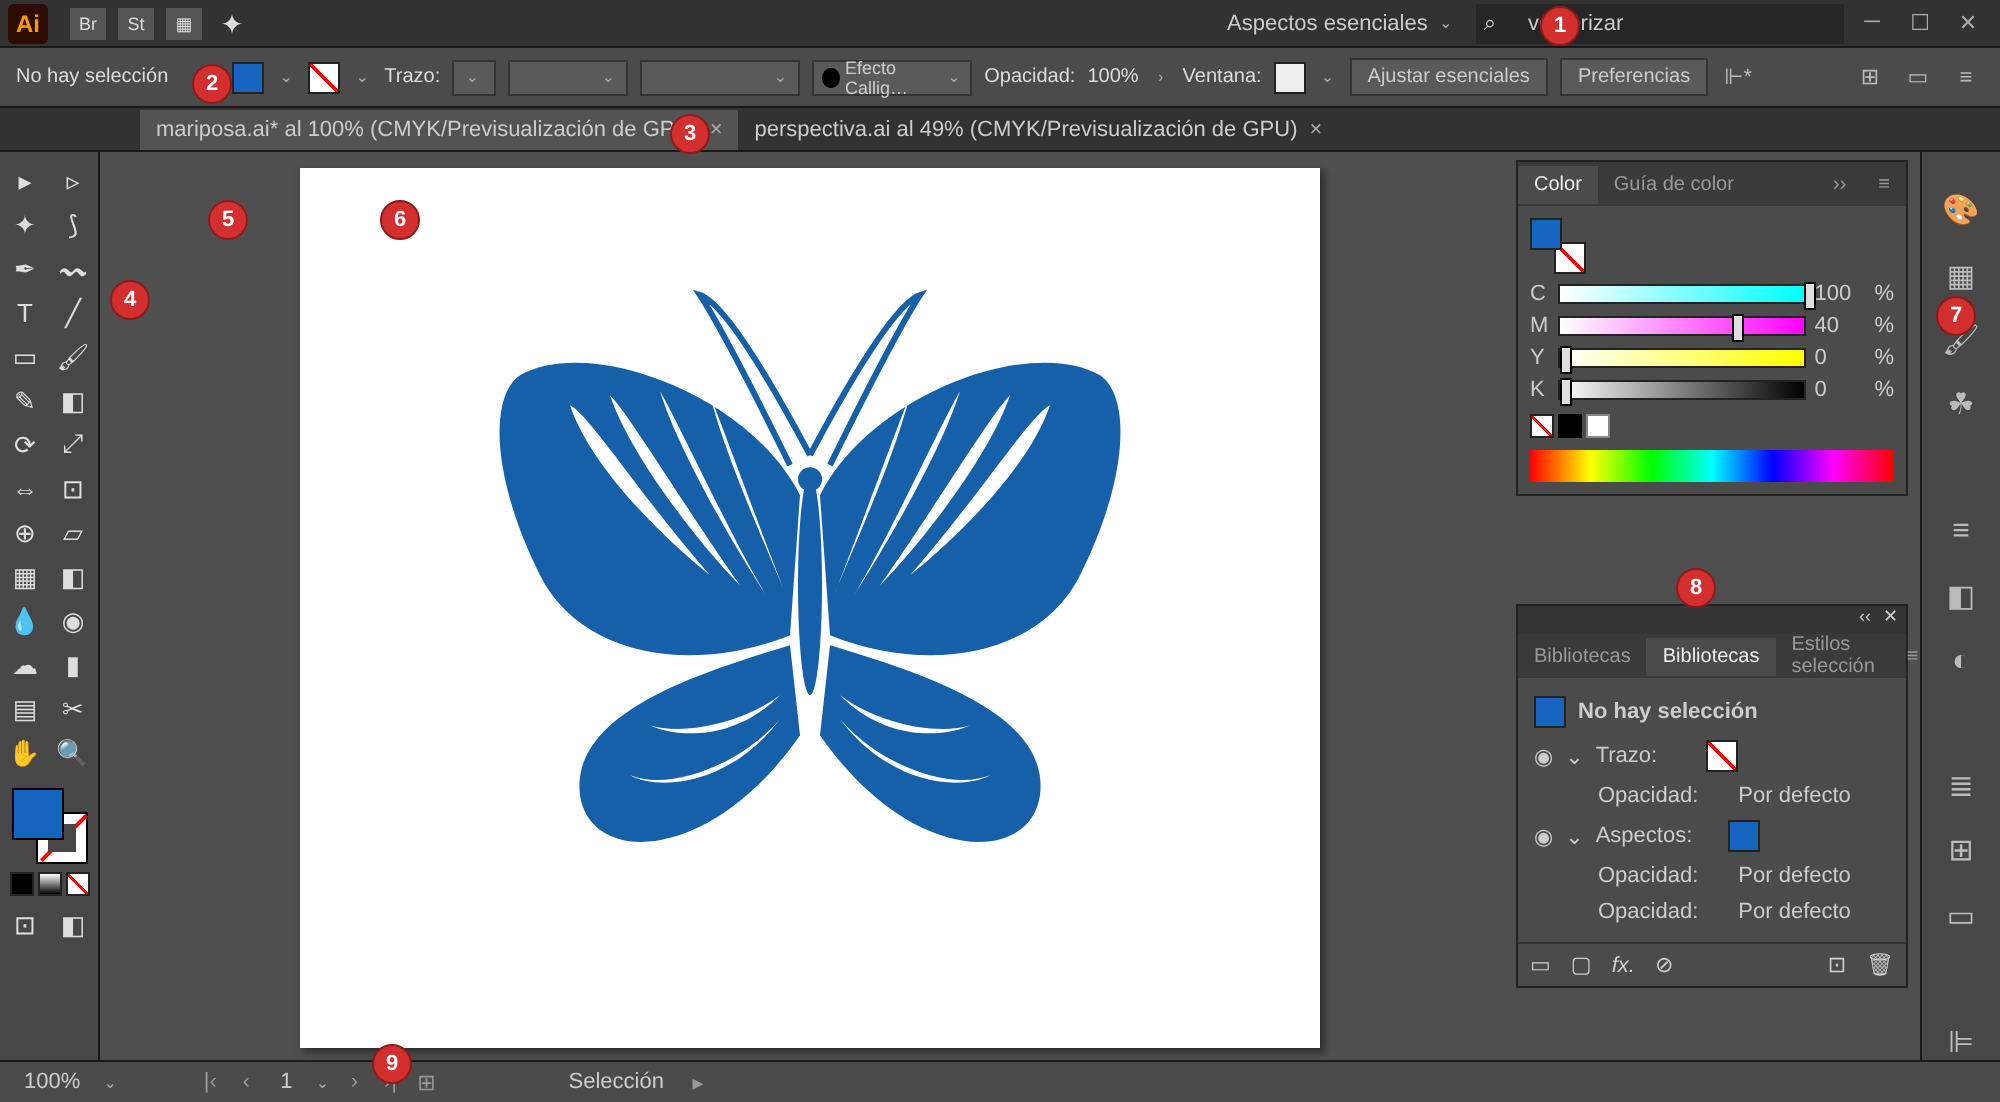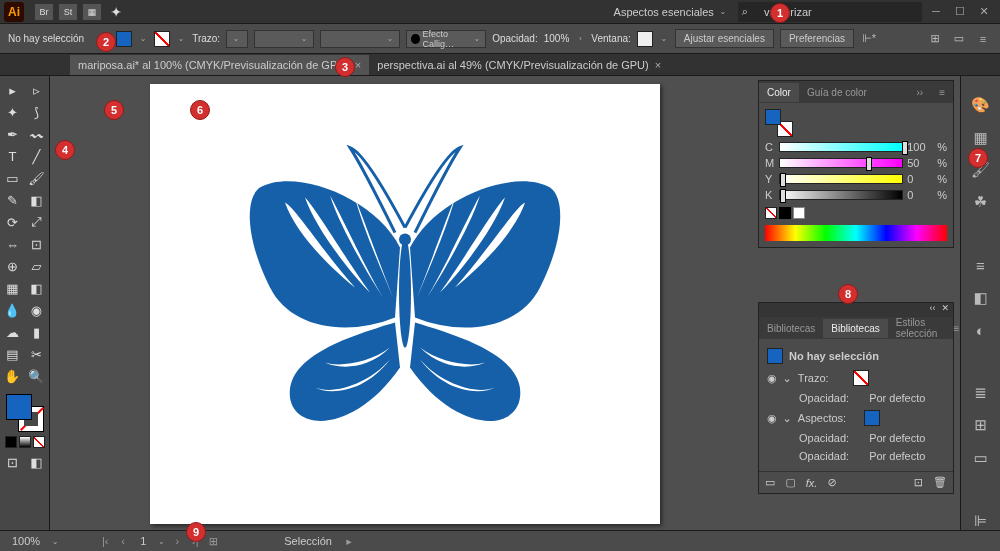--- a/index.html
+++ b/index.html
@@ -278,21 +278,21 @@
                   <div class="slider-thumb" style="left:100%"></div>
                 </div>
                 <span class="val">100</span>
                 <span>%</span>
               </div>
               <div class="slider-row">
                 <span style="width:10px">M</span>
                 <div class="slider-track sl-m">
                   <div class="slider-thumb" style="left:70%"></div>
                 </div>
-                <span class="val">50</span>
+                <span class="val">40</span>
                 <span>%</span>
               </div>
               <div class="slider-row">
                 <span style="width:10px">Y</span>
                 <div class="slider-track sl-y">
                   <div class="slider-thumb" style="left:0%"></div>
                 </div>
                 <span class="val">0</span>
                 <span>%</span>
               </div>

